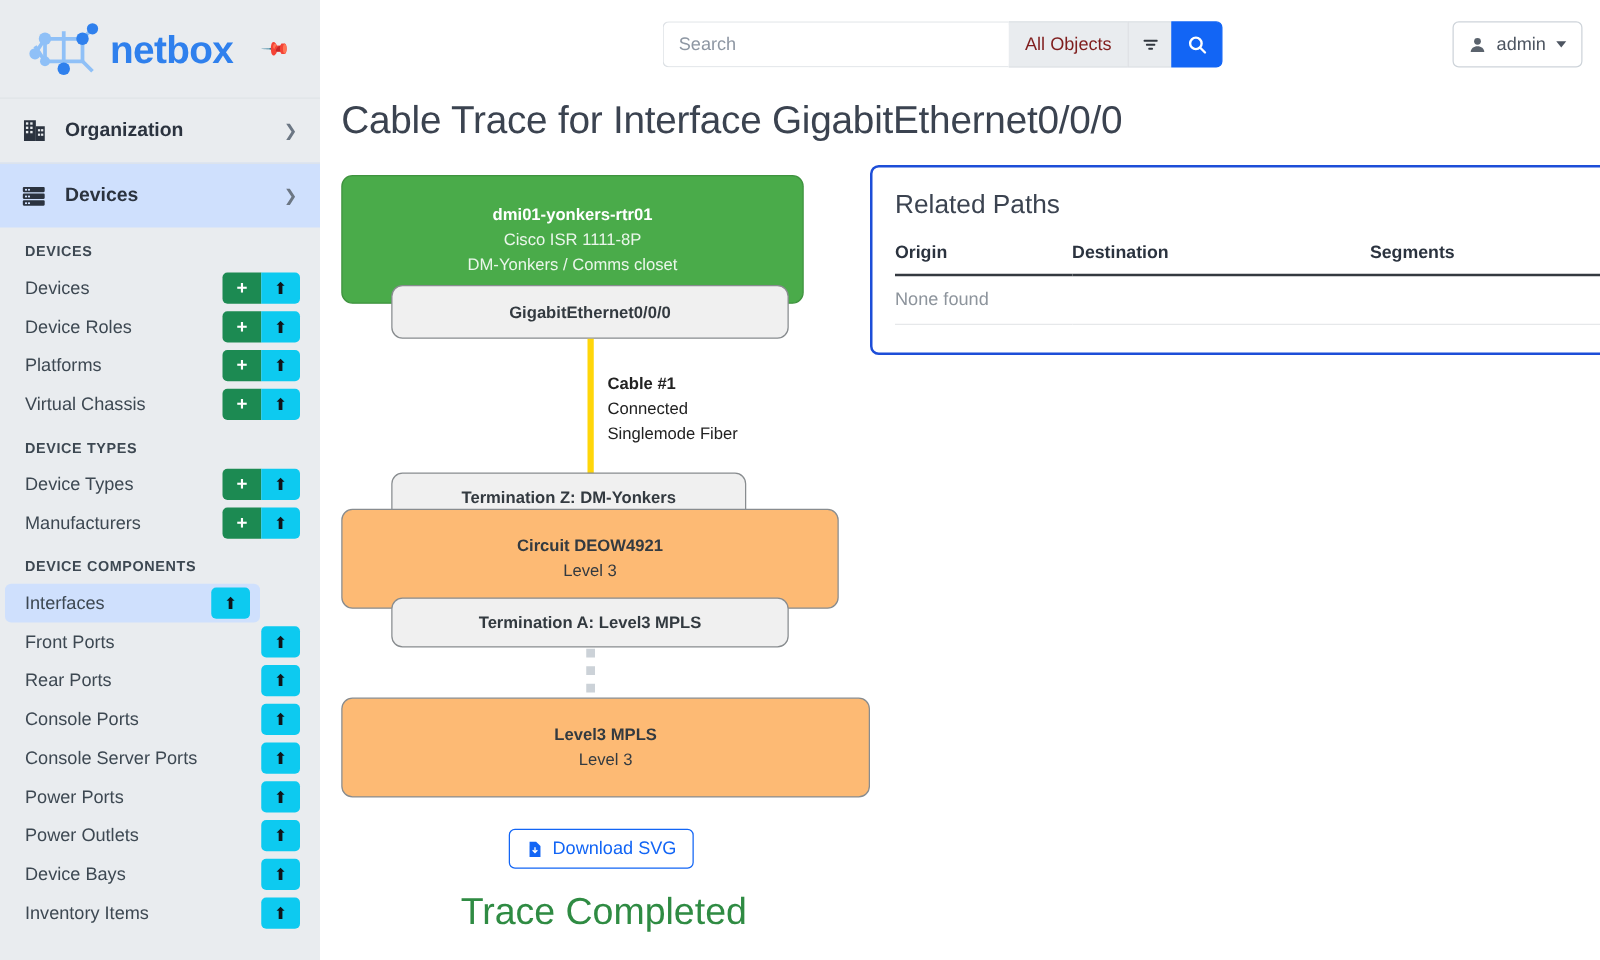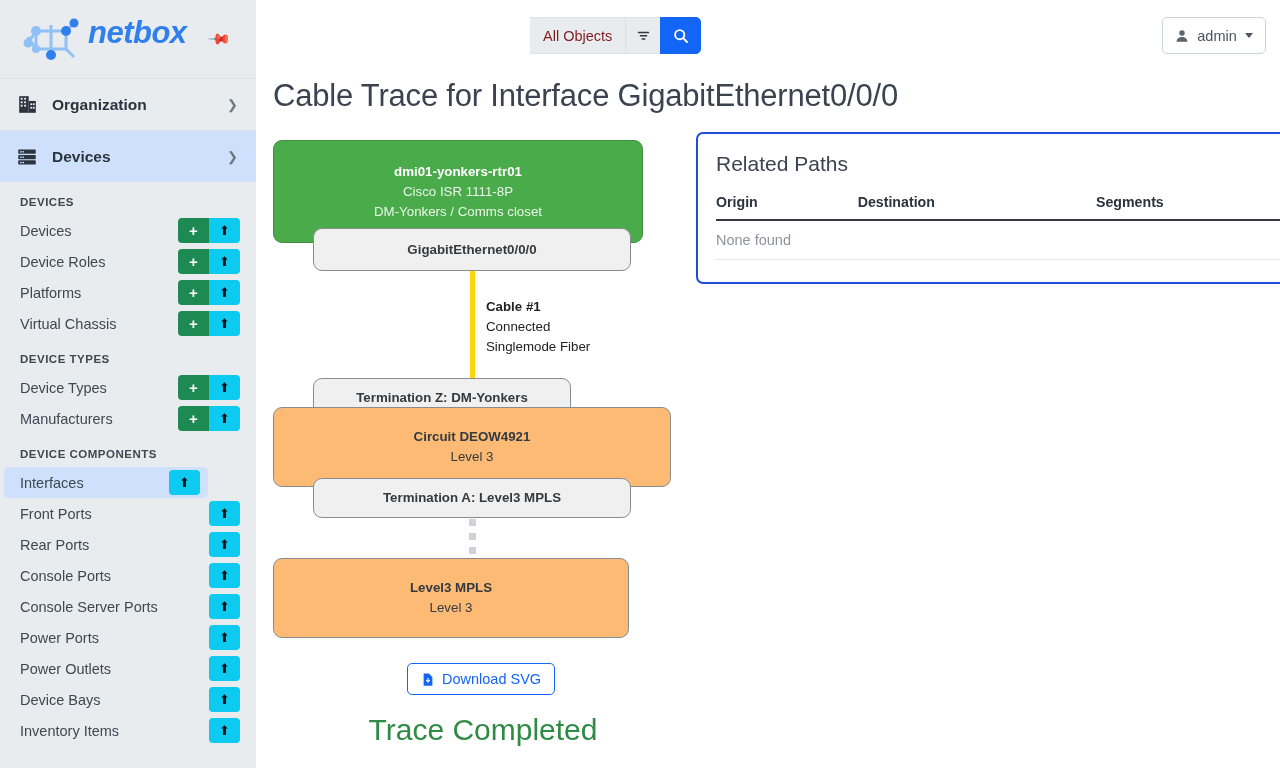--- a/index.html
+++ b/index.html
@@ -18,21 +18,21 @@
     width: 256px; height: 768px;
     background: #e9ecef;
     overflow: hidden;
   }
   .brand {
     height: 78px;
     display: flex; align-items: center;
     padding: 0 16px 0 22px;
     position: relative;
   }
-  .brand-logo { display: flex; align-items: flex-start; gap: 6px; font-style: italic; }
+  .brand-logo { display: flex; align-items: center; gap: 6px; }
   .brand-word {
     font-size: 31px; font-weight: 700; color: #2f80ed;
     letter-spacing: -0.5px; line-height: 1;
   }
   .pin-icon {
     position: absolute; right: 26px; top: 32px;
     color: #f7861c; font-size: 15px; line-height: 1;
     transform: rotate(45deg);
   }
 
@@ -339,20 +339,21 @@
   <div class="nav-item">
     <span class="nlabel">Inventory Items</span>
     <span class="nav-btns">
         <span class="btn-mini btn-imp solo">⬆</span>
       </span>
   </div>
 </div>
 
 <div id="topbar">
   <div class="searchwrap">
+    <input class="search-input" value="" placeholder="Search" style="">
     <div class="search-select">
       <span>All Objects</span>
     </div>
     <div class="search-filter">
       <svg width="15" height="15" viewBox="0 0 16 16" fill="#31373f">
         <rect x="2" y="4" width="12" height="1.7" rx="0.6"></rect>
         <rect x="4" y="7.4" width="8" height="1.7" rx="0.6"></rect>
         <rect x="6" y="10.8" width="4" height="1.7" rx="0.6"></rect>
       </svg>
     </div>
@@ -390,41 +391,41 @@
         <span class="t1">GigabitEthernet0/0/0</span>
       </div>
 
       <div class="cable-line" style="left:197px; top:131px; height:150px;"></div>
       <div class="cable-label" style="left:213px; top:157px;">
         <div><b>Cable #1</b></div>
         <div>Connected</div>
         <div>Singlemode Fiber</div>
       </div>
 
-      <div class="tnode node-term" style="left:40px; top:238px; width:258px; height:40px;">
+      <div class="tnode node-term" style="left:40px; top:238px; width:284px; height:40px;">
         <span class="t1">Termination Z: DM-Yonkers</span>
       </div>
 
       <div class="tnode node-circuit" style="left:0px; top:267px; width:398px; height:80px;">
         <span class="t1">Circuit DEOW4921</span>
         <span class="t2">Level 3</span>
       </div>
 
       <div class="tnode node-term" style="left:40px; top:338px; width:318px; height:40px;">
         <span class="t1">Termination A: Level3 MPLS</span>
       </div>
 
       <div class="dot-line" style="left:196px; top:379px;">
         <i></i>
           <i></i>
           <i></i>
           <i></i>
       </div>
 
-      <div class="tnode node-circuit" style="left:0px; top:418px; width:356px; height:80px;">
+      <div class="tnode node-circuit" style="left:0px; top:418px; width:423px; height:80px;">
         <span class="t1">Level3 MPLS</span>
         <span class="t2">Level 3</span>
       </div>
 
       <div class="dl-btn" style="left:134px; top:523px;">
         <svg width="14" height="15" viewBox="0 0 16 16" fill="#1265f5">
           <path d="M3 1h6l4 4v10H3z"></path>
           <path d="M8 6.5v4.2M6.2 9l1.8 1.9L9.8 9" stroke="#fff" stroke-width="1.2" fill="none" stroke-linecap="round"></path>
         </svg>
         <span>Download SVG</span>

